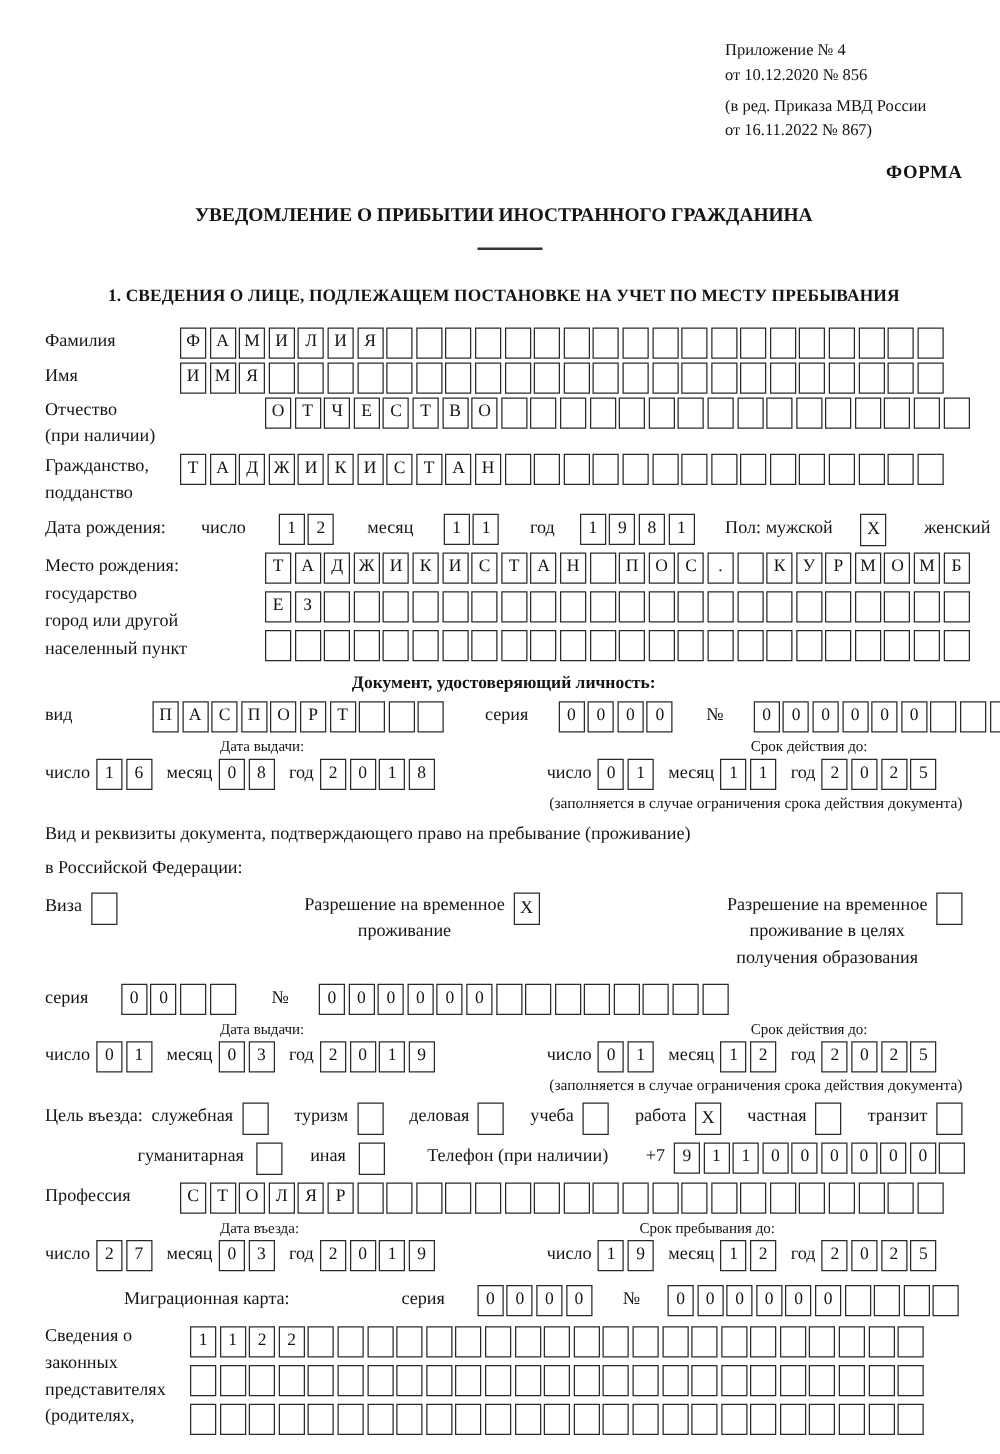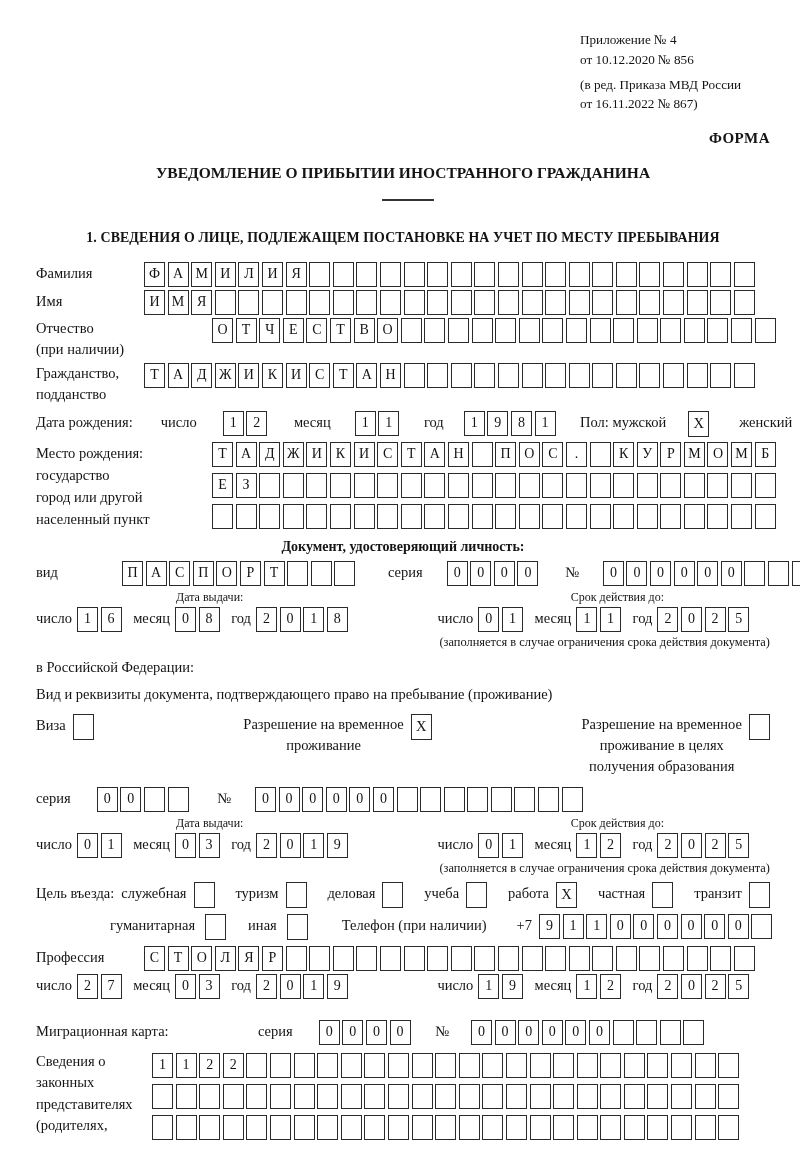--- a/index.html
+++ b/index.html
@@ -26,21 +26,21 @@
   .cbox{box-sizing:border-box;flex:0 0 auto;width:21px;height:26px;border:1.8px solid #2a2a2a;
         display:inline-flex;align-items:center;justify-content:center;font-size:14.5px;background:#fff;}
   .stack .cells{margin-bottom:6px;}
   .w92{width:92px;flex:0 0 92px;}
   .w160{width:160px;flex:0 0 160px;}
   .w70{width:70px;flex:0 0 70px;}
 
   .docheading{text-align:center;font-weight:bold;font-size:14px;margin:4px 0 6px 0;}
   .dates-head{display:flex;font-size:12px;margin:4px 0 2px 0;}
   .dh1{margin-left:140px;}
-  .dh2{margin-left:auto;margin-right:106px;}
+  .dh2{margin-left:auto;margin-right:76px;}
   .dategroup{display:flex;align-items:flex-start;}
   .dategroup .lbl{margin-right:5px;}
   .dategroup .cells{margin-right:9px;}
   .note{font-size:12.4px;text-align:right;margin:1px 0 6px 0;}
   .intro{font-size:14.5px;line-height:23px;margin-top:4px;}
 
   .visarow{display:flex;align-items:flex-start;justify-content:space-between;margin:8px 0 10px 0;}
   .visarow .grp{display:flex;align-items:flex-start;gap:7px;}
   .multiline{font-size:14.5px;text-align:center;line-height:21px;}
 
@@ -396,22 +396,22 @@
       <span class="cells">
           <span class="cell">2</span>
           <span class="cell">0</span>
           <span class="cell">2</span>
           <span class="cell">5</span>
         </span>
     </span>
   </div>
   <div class="note">(заполняется в случае ограничения срока действия документа)</div>
 
+  <div class="intro">Вид и реквизиты документа, подтверждающего право на пребывание (проживание)</div>
   <div class="intro">в Российской Федерации:</div>
-  <div class="intro">Вид и реквизиты документа, подтверждающего право на пребывание (проживание)</div>
 
   <div class="visarow">
     <span class="grp">
       <span class="lbl">Виза</span>
       <span class="cbox"></span>
     </span>
     <span class="grp">
       <span class="multiline">
         <div>Разрешение на временное</div>
         <div>проживание</div>
@@ -579,20 +579,24 @@
         <span class="cell"></span>
         <span class="cell"></span>
         <span class="cell"></span>
         <span class="cell"></span>
         <span class="cell"></span>
         <span class="cell"></span>
         <span class="cell"></span>
       </div>
   </div>
 
+  <div class="dates-head">
+    <span class="dh1">Дата въезда:</span>
+    <span class="dh2" style="margin-right:150px;">Срок пребывания до:</span>
+  </div>
   <div class="row">
     <span class="dategroup">
       <span class="lbl">число</span>
       <span class="cells">
           <span class="cell">2</span>
           <span class="cell">7</span>
         </span>
       <span class="lbl">месяц</span>
       <span class="cells">
           <span class="cell">0</span>
@@ -620,21 +624,21 @@
       <span class="lbl">год</span>
       <span class="cells">
           <span class="cell">2</span>
           <span class="cell">0</span>
           <span class="cell">2</span>
           <span class="cell">5</span>
         </span>
     </span>
   </div>
 
-  <div class="row" style="margin-top:21px;">
+  <div class="row" style="margin-top:11px;justify-content:flex-end;">
     <span class="lbl" style="width:170px;flex:0 0 170px;">Миграционная карта:</span>
     <span class="lbl" style="margin-left:36px;margin-right:10px;">серия</span>
     <span class="cells" style="margin-right:6px;">
         <span class="cell">0</span>
         <span class="cell">0</span>
         <span class="cell">0</span>
         <span class="cell">0</span>
       </span>
     <span class="lbl" style="margin-right:6px;">№</span>
     <span class="cells">

